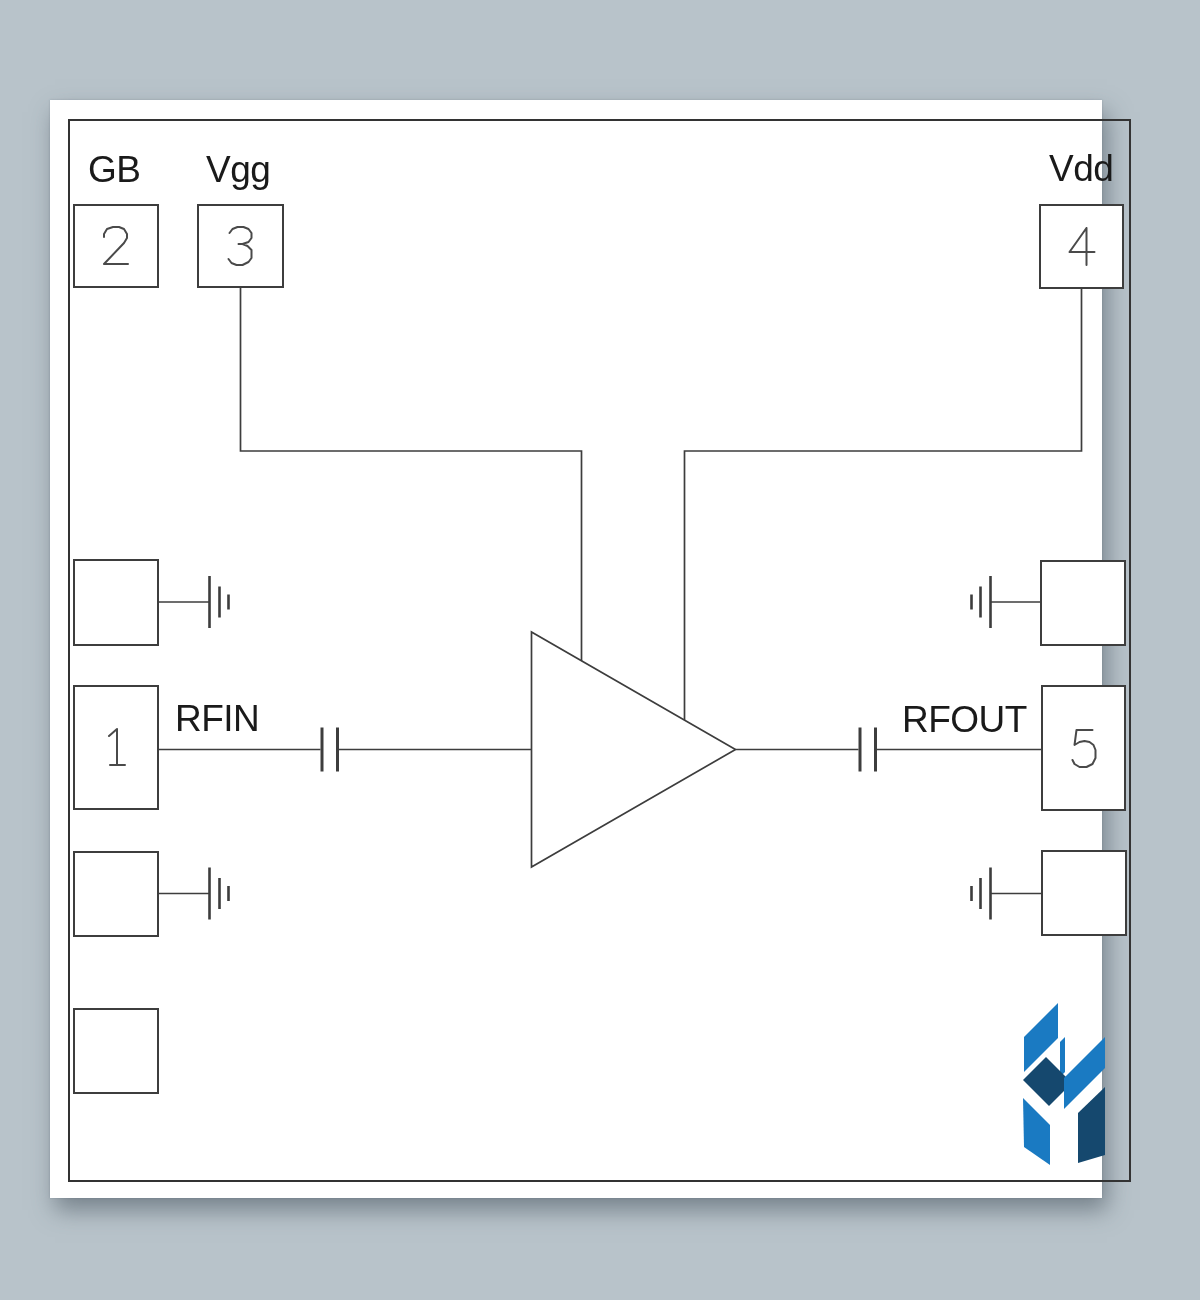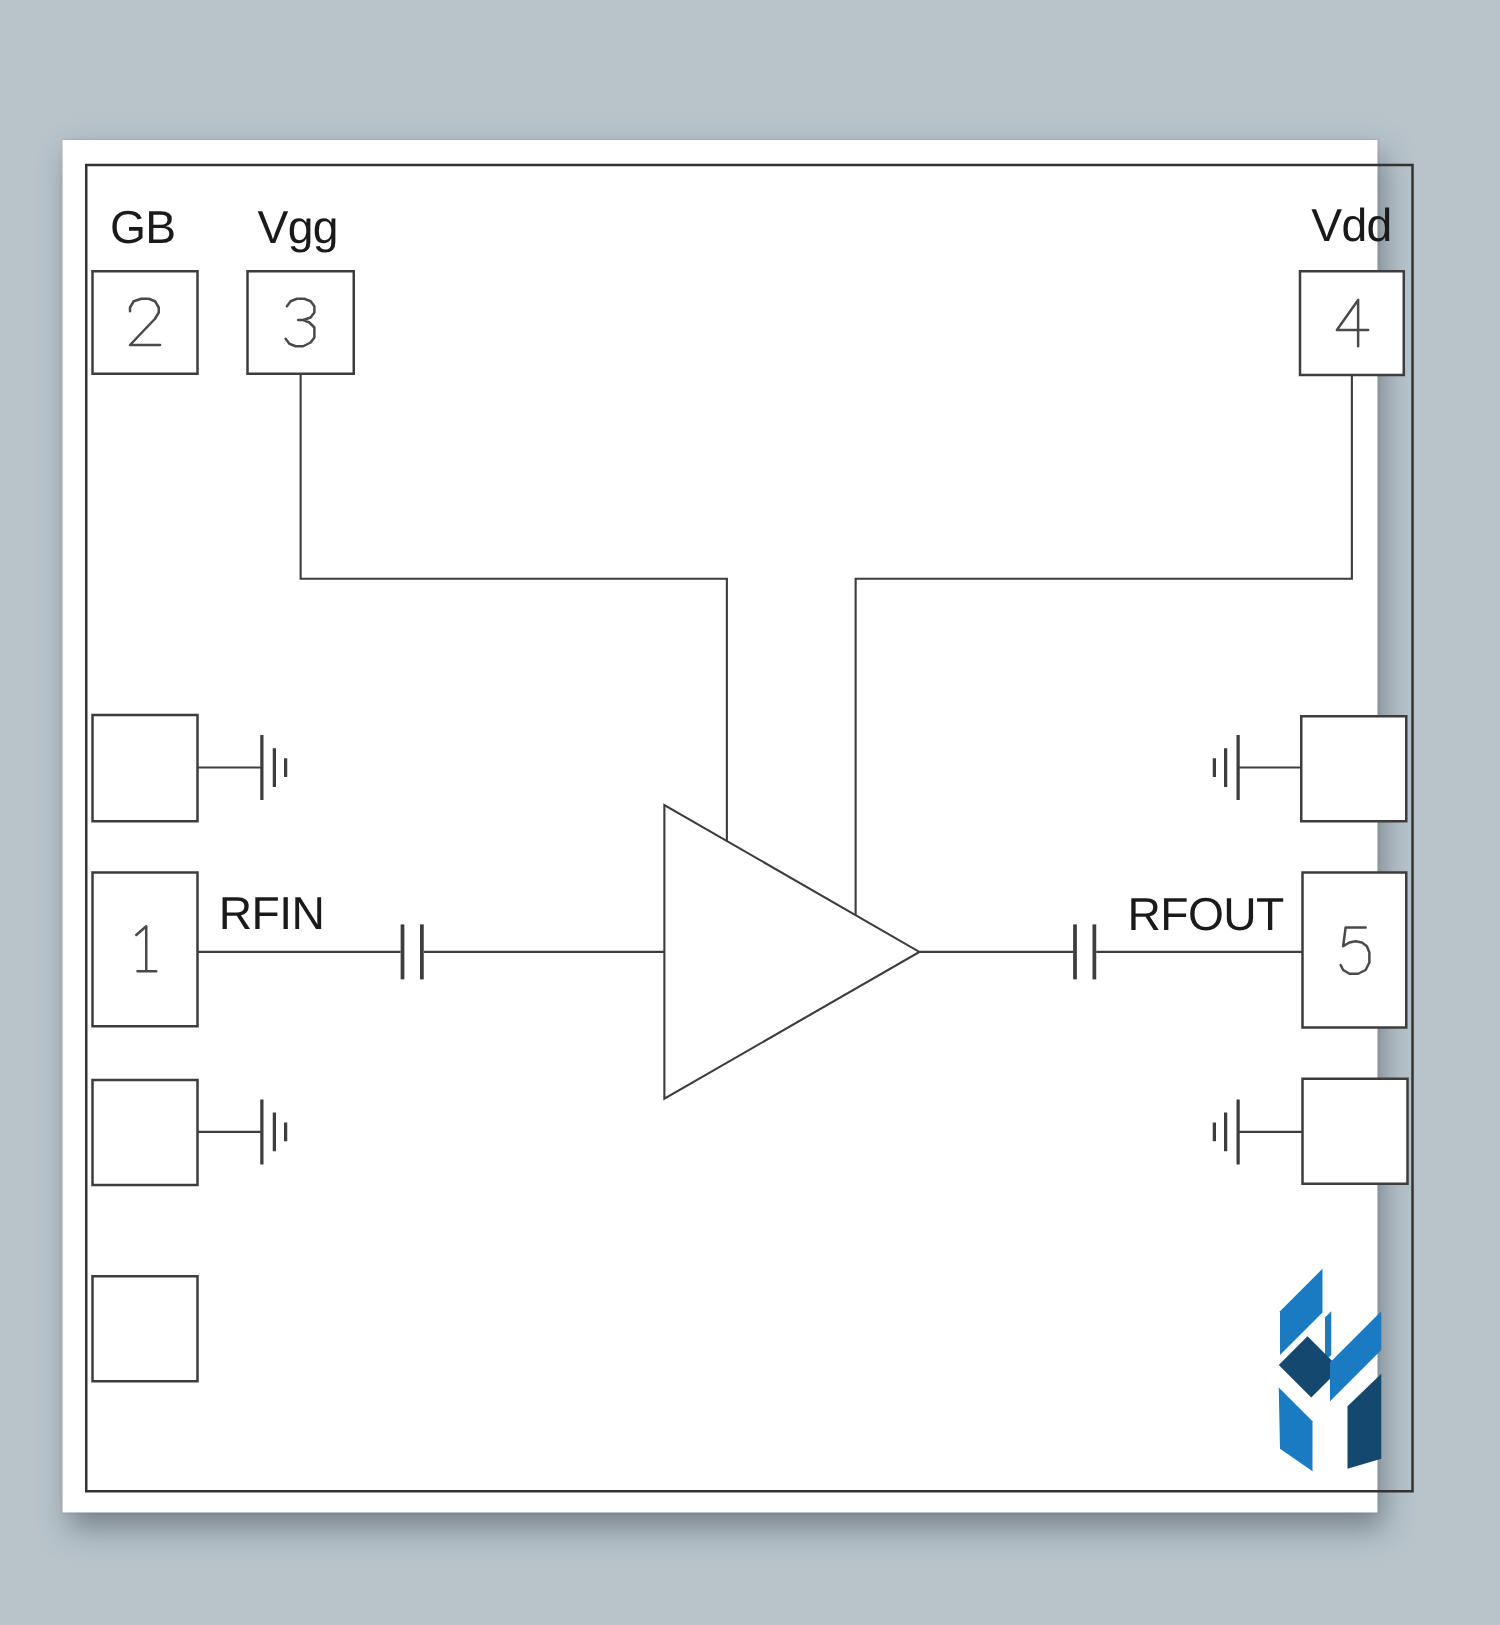--- a/index.html
+++ b/index.html
@@ -3,21 +3,21 @@
 <meta charset="utf-8">
 <style>
   :root{
     --background:#b8c3ca; --paper:#ffffff; --line:#3d3d3d;
     --digit:#4a4a4a; --text:#1a1a1a;
   }
   *{margin:0;padding:0;box-sizing:border-box;}
   html,body{width:1200px;height:1300px;overflow:hidden;}
   body{background:var(--background);position:relative;
        font-family:"Liberation Sans",sans-serif;}
-  .page{position:absolute;left:50px;top:112px;width:1052px;height:1098px;
+  .page{position:absolute;left:50px;top:100px;width:1052px;height:1098px;
         background:var(--paper);
         box-shadow:5px 12px 22px rgba(66,78,90,.55), 0 0 2px rgba(66,78,90,.25);}
   .schem{position:absolute;left:0;top:0;}
   .logo{position:absolute;left:972px;top:902px;width:98px;height:166px;}
   .wire{fill:none;stroke:var(--line);stroke-width:1.7px;}
   .pad{fill:#fff;stroke:var(--line);stroke-width:2px;}
   .tri{fill:#fff;stroke:var(--line);stroke-width:1.7px;}
   .gnd{stroke:var(--line);stroke-width:2.6px;stroke-linecap:butt;}
   .stub{stroke:var(--line);stroke-width:1.7px;}
   .cap{stroke:var(--line);stroke-width:3px;}

